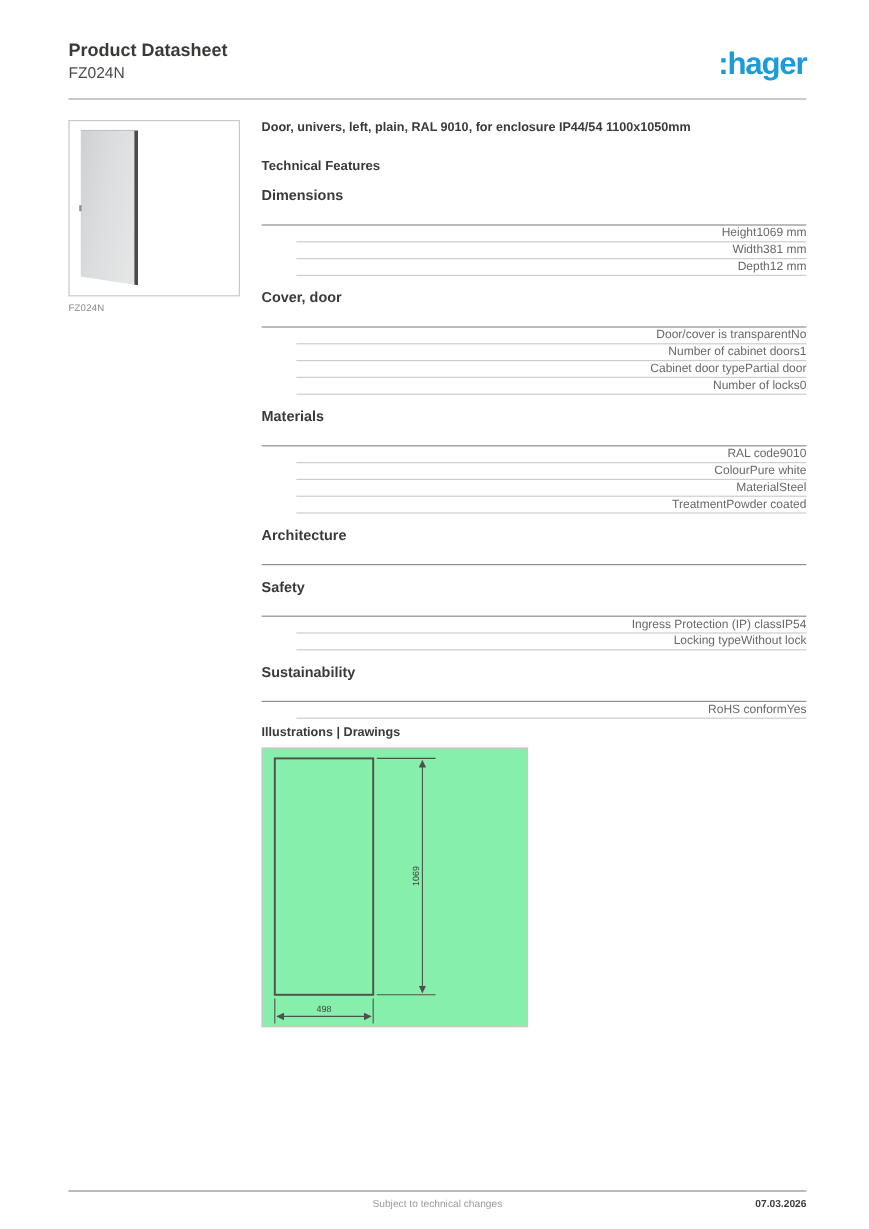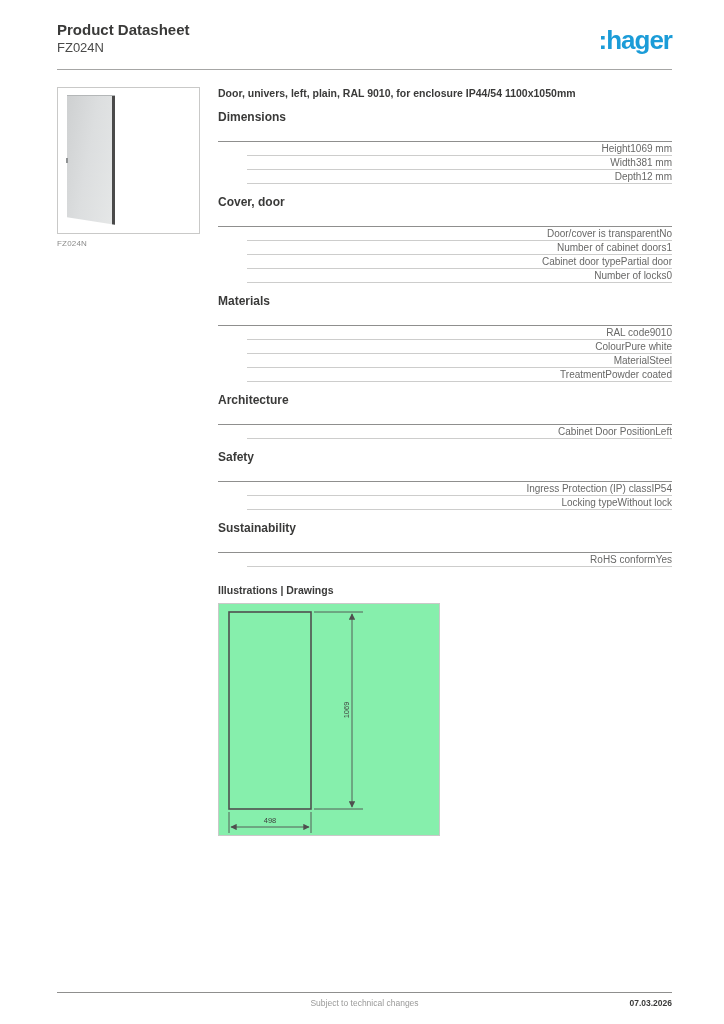--- a/index.html
+++ b/index.html
@@ -3,21 +3,21 @@
 <meta charset="utf-8">
 <style>
   * { margin:0; padding:0; box-sizing:border-box; }
   html,body { background:#ffffff; }
   body { font-family:"Liberation Sans","DejaVu Sans",sans-serif; color:#3a3a39; }
   .page { position:relative; width:724px; height:1024px; background:#fff; overflow:hidden; }
   .content { position:absolute; left:57px; top:0; width:615px; height:100%; }
 
   
   .header { display:flex; justify-content:space-between; align-items:flex-start;
-            padding-top:21px; padding-bottom:13px; border-bottom:1px solid #a6a6a5; }
+            padding-top:34px; padding-bottom:13px; border-bottom:1px solid #a6a6a5; }
   .title { font-size:15px; font-weight:bold; color:#3a3a39; line-height:1.25; }
   .subtitle { font-size:13px; color:#4a4a49; line-height:1.25; }
   .logo { font-size:26px; font-weight:bold; color:#1b9cd8; letter-spacing:-1px; line-height:1; padding-top:6px; }
 
   
   .main { display:flex; margin-top:17px; }
   .left-col { width:143px; flex:0 0 143px; }
   .right-col { flex:1; margin-left:18px; padding-top:1px; }
 
   .product-image-box { position:relative; width:143px; height:147px; border:1px solid #c9c9c8; background:#fff; }
@@ -34,21 +34,21 @@
 
   .section { margin-top:13px; }
   .section-title { font-size:12px; font-weight:bold; color:#3a3a39; line-height:11px;
                    padding-bottom:18px; border-bottom:1px solid #8f8f8e; }
   .spec-row { display:flex; justify-content:flex-end; align-items:center;
               font-size:10px; color:#686867; line-height:10px;
               padding:1.5px 0; border-bottom:1px solid #cdcdcc; height:14px;margin-left:29px; }
   .spec-label { text-align:left; white-space:nowrap; }
   .spec-value { text-align:right; white-space:nowrap; }
 
-  .illus-heading { margin-top:18px; font-size:10.5px; font-weight:bold; color:#3a3a39; line-height:11px; }
+  .illus-heading { margin-top:6px; font-size:10.5px; font-weight:bold; color:#3a3a39; line-height:11px; }
   .drawing-box { margin-top:7px; width:222px; height:233px; border:1px solid #c9c9c8; background:#86efac; }
 
   
   .footer { position:absolute; left:57px; top:992px; width:615px;
             border-top:1px solid #8f8f8e; padding-top:5px;
             display:grid; grid-template-columns:1fr auto 1fr; align-items:center; }
   .footer-note { grid-column:2; font-size:8.5px; color:#9a9a99; text-align:center; }
   .footer-date { grid-column:3; font-size:8.5px; font-weight:bold; color:#3a3a39; text-align:right; }
 </style>
 </head>
@@ -72,20 +72,21 @@
           <div class="door">
             <div class="door-edge"></div>
           </div>
           <div class="door-knob"></div>
         </div>
         <div class="image-caption">FZ024N</div>
       </div>
 
       <div class="right-col">
         <div class="description">Door, univers, left, plain, RAL 9010, for enclosure IP44/54 1100x1050mm</div>
+        <div class="tf-heading">Technical Features</div>
 
         <div>
   <div class="section">
     <div class="section-title">Dimensions</div>
     <div>
   <div class="spec-row">
     <span class="spec-label">Height</span>
     <span class="spec-value">1069 mm</span>
   </div>
 
@@ -146,26 +147,20 @@
 
   <div class="spec-row">
     <span class="spec-label">Treatment</span>
     <span class="spec-value">Powder coated</span>
   </div>
 </div>
   </div>
 
   <div class="section">
     <div class="section-title">Architecture</div>
-    <div>
-  <div class="spec-row">
-    <span class="spec-label">Cabinet Door Position</span>
-    <span class="spec-value">Left</span>
-  </div>
-</div>
   </div>
 
   <div class="section">
     <div class="section-title">Safety</div>
     <div>
   <div class="spec-row">
     <span class="spec-label">Ingress Protection (IP) class</span>
     <span class="spec-value">IP54</span>
   </div>
 

